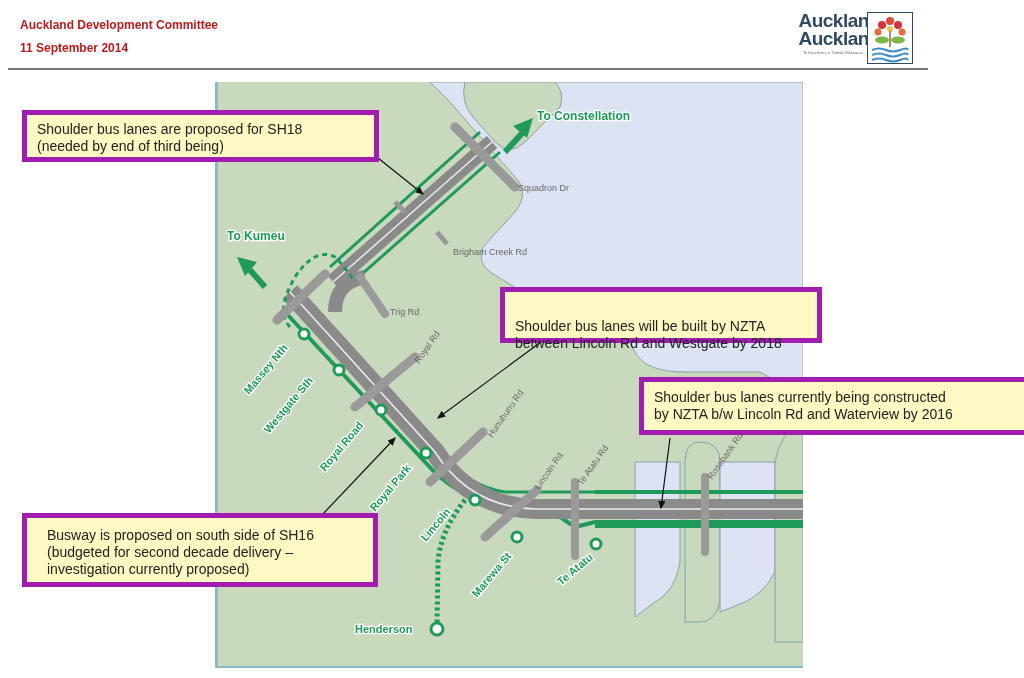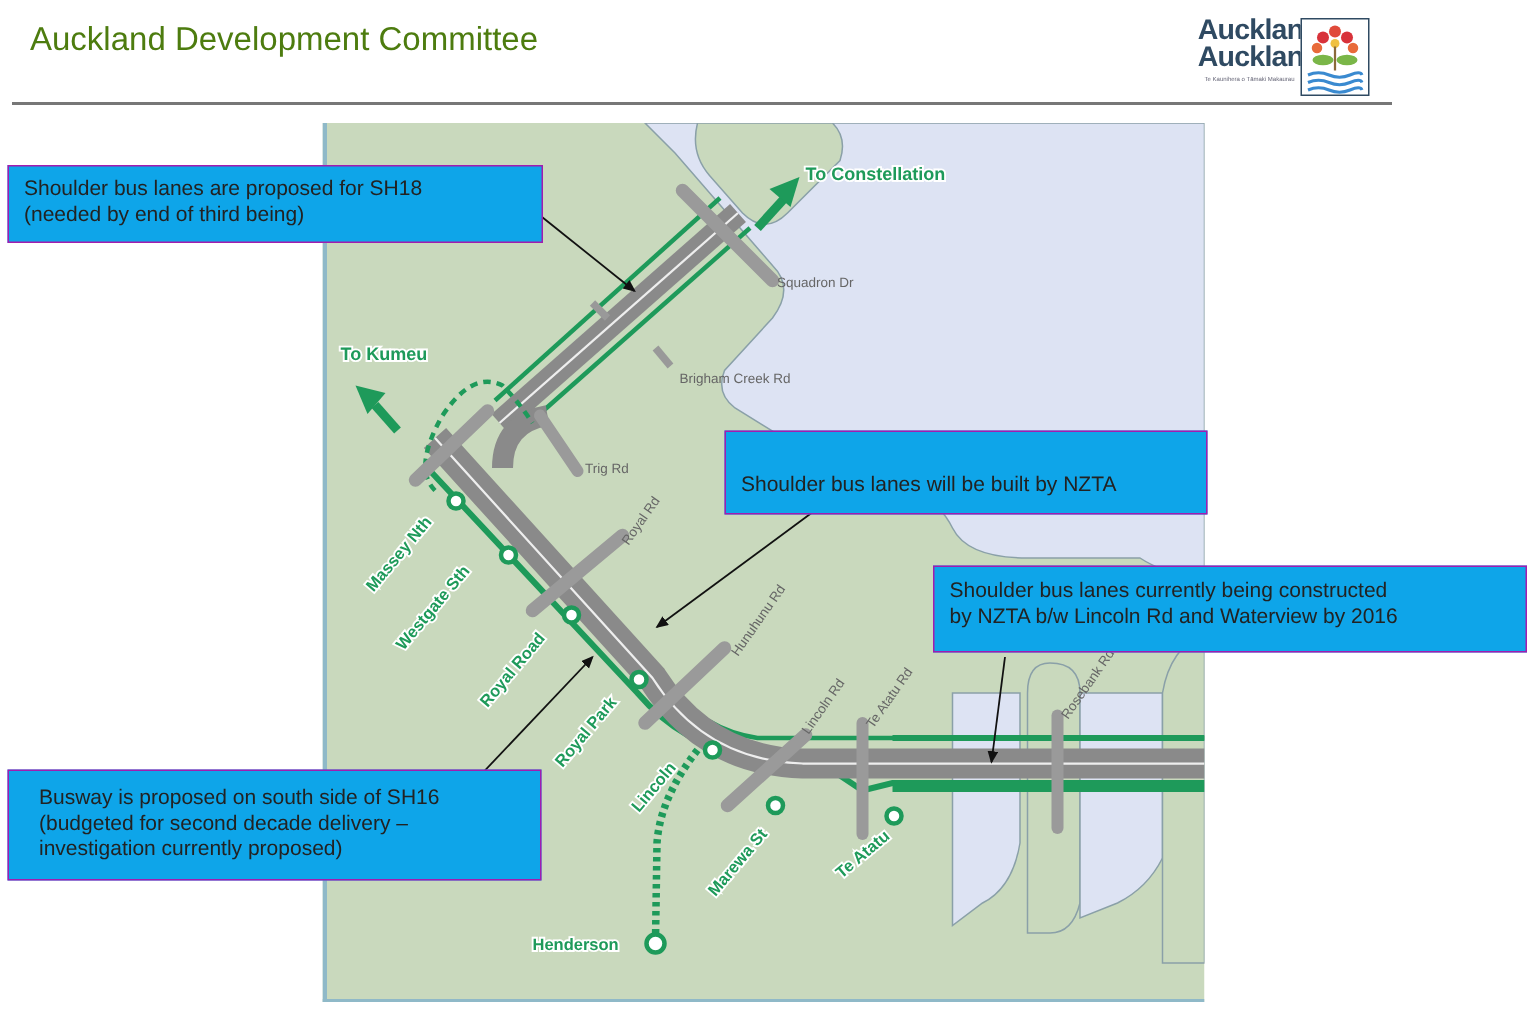--- a/index.html
+++ b/index.html
@@ -1,31 +1,32 @@
 <!DOCTYPE html>
 <html><head>
 <meta charset="utf-8">
 <style>
   html,body{margin:0;padding:0;background:#ffffff;}
   body{width:1024px;height:678px;position:relative;overflow:hidden;font-family:"Liberation Sans",sans-serif;}
-  .hdr{position:absolute;left:20px;top:14px;font-weight:normal;font-size:22px;line-height:23px;color:#4d7c0f;}
+  .hdr{position:absolute;left:20px;top:14px;font-weight:bold;font-size:12px;line-height:23px;color:#b91c1c;}
   .hdr-rule{position:absolute;left:8px;top:68px;width:920px;height:2px;background:#777;}
   .logo{position:absolute;left:785px;top:10px;width:130px;height:56px;}
   .logo-text{position:absolute;right:35px;top:2px;text-align:right;font-weight:bold;color:#2f4a62;font-size:19px;line-height:18px;letter-spacing:-0.5px;}
   .logo-sub{position:absolute;right:52px;top:40px;font-size:4px;color:#667;width:60px;text-align:right;}
   .logo-box{position:absolute;right:2px;top:2px;width:44px;height:50px;border:1.5px solid #2f4a62;background:#fff;}
   .map{position:absolute;left:215px;top:82px;width:588px;height:586px;}
-  .callout{position:absolute;background:#0ea5e9;border:1px solid #a21caf;font-size:14px;line-height:17px;color:#222;padding:6px 10px;box-sizing:border-box;white-space:nowrap;}
+  .callout{position:absolute;background:#fef9c3;border:5px solid #a21caf;font-size:14px;line-height:17px;color:#222;padding:6px 10px;box-sizing:border-box;white-space:nowrap;margin-left:17px;}
   svg text{font-family:"Liberation Sans",sans-serif;}
 </style>
 </head>
 <body>
 
 <div class="hdr">
   <div>Auckland Development Committee</div>
+  <div>11 September 2014</div>
 </div>
 
 <div class="logo">
   <div class="logo-text">
     <div>Auckland</div>
     <div style="margin-right:0">Auckland</div>
   </div>
   <div class="logo-sub">Te Kaunihera o Tāmaki Makaurau</div>
   <div class="logo-box">
     <svg width="44" height="50" viewBox="0 0 44 50">
@@ -153,20 +154,21 @@
   <line x1="670" y1="438" x2="661" y2="508" stroke="#111" stroke-width="1.2" marker-end="url(#ah)"></line>
   <line x1="322" y1="515" x2="395" y2="438" stroke="#111" stroke-width="1.2" marker-end="url(#ah)"></line>
 </svg>
 
 <div class="callout" style="left:5px;top:110px;width:357px;height:52px;">
   <div>Shoulder bus lanes are proposed for SH18</div>
   <div>(needed by end of third being)</div>
 </div>
 <div class="callout" style="left:483px;top:287px;width:322px;height:56px;padding-top:26px;">
   <div>Shoulder bus lanes will be built by NZTA</div>
+  <div>between Lincoln Rd and Westgate by 2018</div>
 </div>
 <div class="callout" style="left:622px;top:377px;width:396px;height:58px;padding-top:7px;">
   <div>Shoulder bus lanes currently being constructed</div>
   <div>by NZTA b/w Lincoln Rd and Waterview by 2016</div>
 </div>
 <div class="callout" style="left:5px;top:513px;width:356px;height:74px;padding-top:9px;padding-left:20px;">
   <div>Busway is proposed on south side of SH16</div>
   <div>(budgeted for second decade delivery –</div>
   <div>investigation currently proposed)</div>
 </div>

